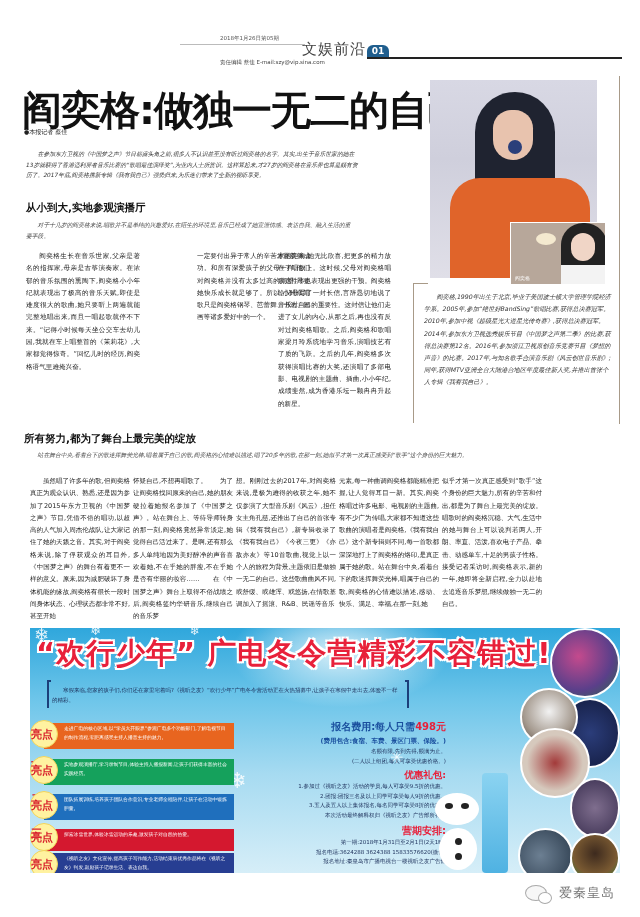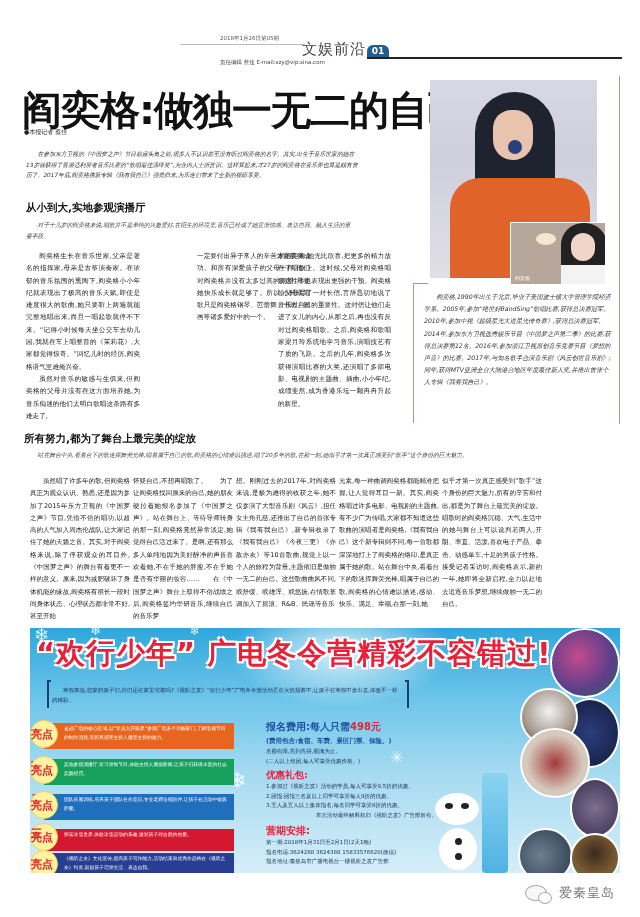--- a/index.html
+++ b/index.html
@@ -59,21 +59,21 @@
 
   .hl-row { position: absolute; left: 8px; width: 195px; height: 30px; }
   .hl-badge { position: absolute; left: -8px; top: 0; width: 28px; height: 28px; border-radius: 50%; background: #fff2a0; border: 1px solid #f2d45a; color: #d81e2b; font-size: 11px; font-weight: bold; text-align: left; line-height: 28px; z-index: 2; }
   .hl-box { position: absolute; left: 6px; top: 3px; width: 190px; height: 26px; color: #fff; font-size: 4.8px; line-height: 8.5px; padding: 2px 4px 0 20px; }
   .hl1 { top: 92px; } .hl1 .hl-box { background: #e8651f; }
   .hl2 { top: 128px; } .hl2 .hl-box { background: #15a15c; }
   .hl3 { top: 163px; } .hl3 .hl-box { background: #1f6fbd; }
   .hl4 { top: 198px; height: 24px; } .hl4 .hl-box { background: #d4182f; height: 22px; }
   .hl5 { top: 222px; } .hl5 .hl-box { background: #273e92; height: 38px; }
 
-  .ad-mid { position: absolute; left: 236px; top: 92px; width: 200px; }
+  .ad-mid { position: absolute; left: 216px; top: 92px; width: 200px; text-align: right; }
   .fee-title { font-size: 10px; font-weight: bold; color: #1a4f9e; white-space: nowrap; }
   .fee-title .price { color: #e8203a; }
   .fee-incl { font-size: 6.5px; font-weight: bold; color: #1a4f9e; margin-top: 3px; }
   .fee-line { font-size: 5.5px; color: #1c2f5a; line-height: 10px; }
   .gift-title { font-size: 9.5px; font-weight: bold; color: #e8203a; margin-top: 3px; }
   .gift-line { font-size: 5.5px; color: #1c2f5a; line-height: 9.5px; }
   .gift-note { font-size: 5.5px; color: #1c2f5a; line-height: 9.5px; padding-left: 50px; }
   .sched-title { font-size: 10px; font-weight: bold; color: #e8203a; margin-top: 4px; }
   .sched-line { font-size: 5.5px; color: #1c2f5a; line-height: 9.5px; }
 
@@ -114,21 +114,20 @@
 
 <h1 class="headline">阎奕格:做独一无二的自己</h1>
 <div class="byline">●本报记者  蔡佳</div>
 <p class="lede">在参加东方卫视的《中国梦之声》节目崭露头角之前,很多人不认识甚至没有听过阎奕格的名字。其实,出生于音乐世家的她在13岁就获得了香港适利屏者音乐比赛的“歌唱最佳演绎奖”,为业内人士所赏识。这样算起来,才27岁的阎奕格在音乐界也算是颇有资历了。2017年底,阎奕格携新专辑《我有我自己》强势归来,为乐迷们带来了全新的视听享受。</p>
 
 <h2 class="subhead sub1">从小到大,实地参观演播厅</h2>
 <p class="intro2">对于十几岁的阎奕格来说,唱歌并不是单纯的兴趣爱好,在陌生的环境里,音乐已经成了她宣泄情感、表达自我、融入生活的重要手段。</p>
 
 <div class="col col1">
   <p>阎奕格生长在音乐世家,父亲是著名的指挥家,母亲是古筝演奏家。在浓郁的音乐氛围的熏陶下,阎奕格小小年纪就表现出了极高的音乐天赋,即使是难度很大的歌曲,她只要听上两遍就能完整地唱出来,而且一唱起歌就停不下来。“记得小时候每天坐公交车去幼儿园,我就在车上唱整首的《茉莉花》,大家都觉得惊奇。”回忆儿时的经历,阎奕格语气里难掩兴奋。</p>
-  <p>虽然对音乐的敏感与生俱来,但阎奕格的父母并没有在这方面培养她,为音乐痴迷的他们太明白歌唱这条路有多难走了,</p>
 </div>
 <div class="col col2">
   <p style="text-indent:0">一定要付出异于常人的辛苦才能获得成功。和所有深爱孩子的父母一样,他们对阎奕格并没有太多过高的期望,只要她快乐成长就足够了。所以,小时候唱歌只是阎奕格钢琴、芭蕾舞、书法、国画等诸多爱好中的一个。</p>
 </div>
 <div class="col col3">
   <p style="text-indent:0">家的距离,她无比欣喜,把更多的精力放在了唱歌上。这时候,父母对阎奕格唱歌这件事也表现出更强的干预。阎奕格给父母写了一封长信,言辞恳切地说了音乐对自己的重要性。这封信让他们走进了女儿的内心,从那之后,再也没有反对过阎奕格唱歌。之后,阎奕格和歌唱家梁月玲系统地学习音乐,演唱技艺有了质的飞跃。之后的几年,阎奕格多次获得演唱比赛的大奖,还演唱了多部电影、电视剧的主题曲、插曲,小小年纪,成绩斐然,成为香港乐坛一颗冉冉升起的新星。</p>
 </div>
 
 <div class="photo-frame"></div>
 <div class="photo-main">

